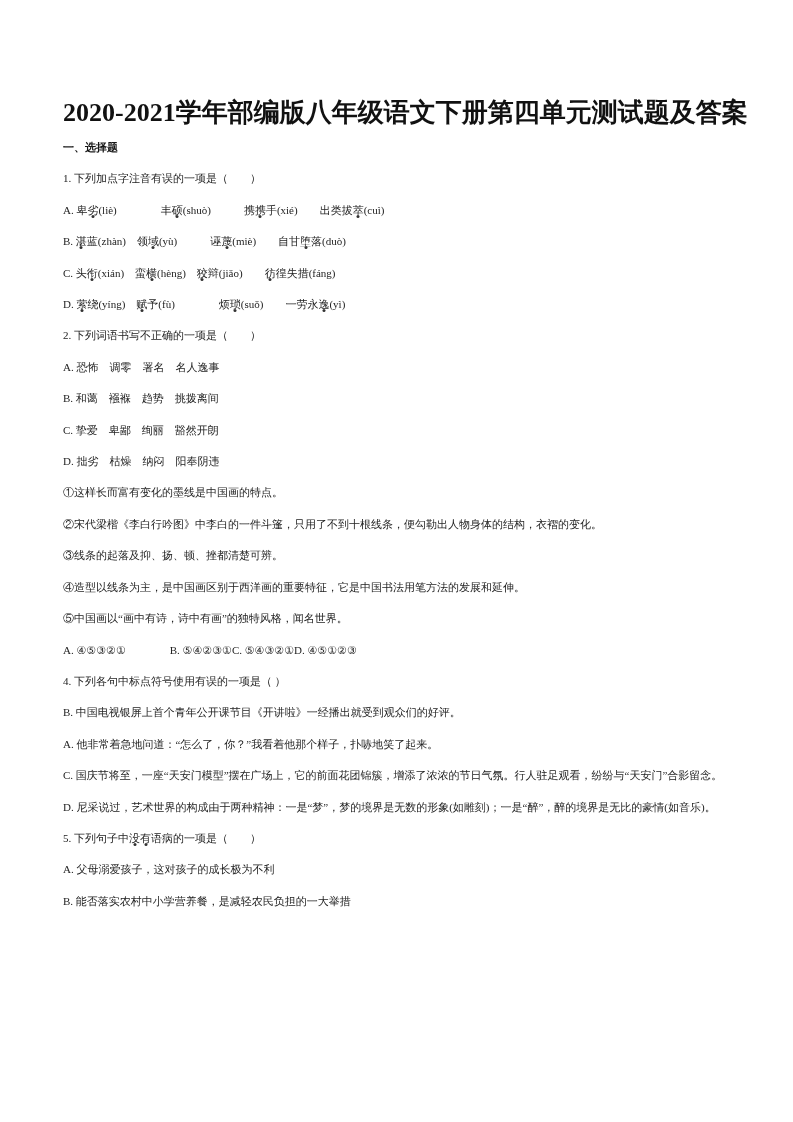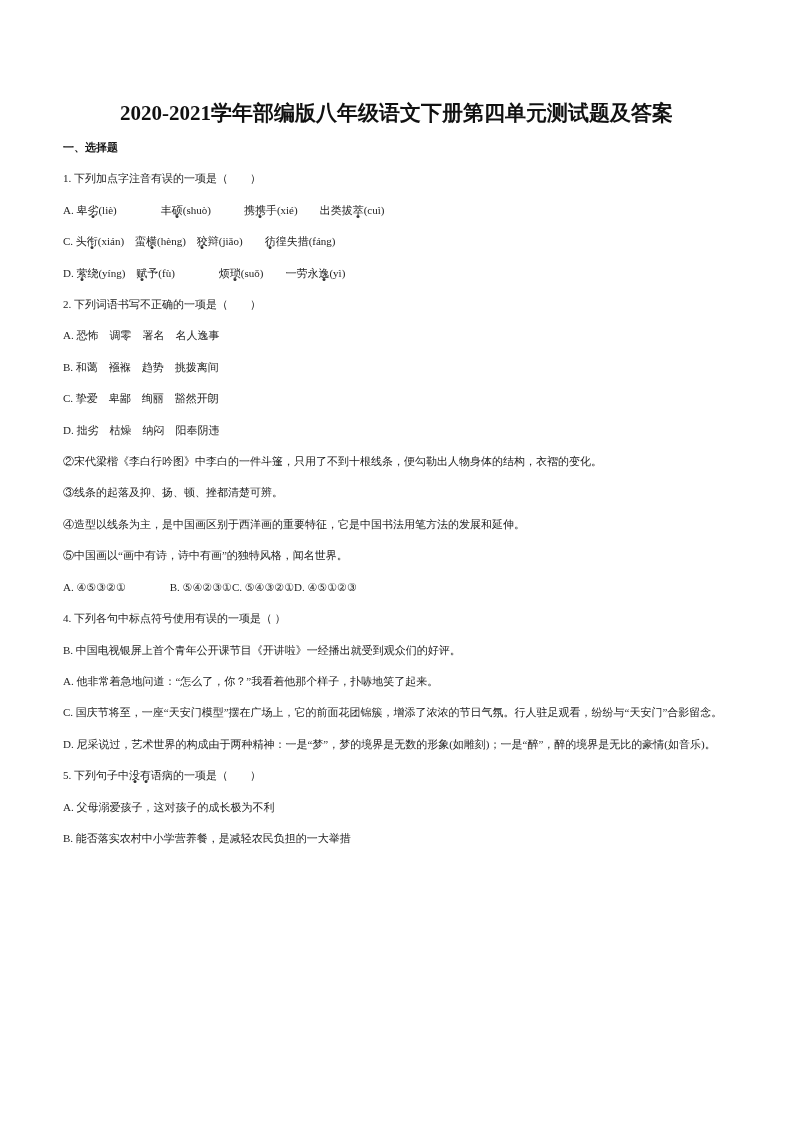--- a/index.html
+++ b/index.html
@@ -9,21 +9,21 @@
     color:#222222;
   }
   .page{
     box-sizing:border-box;
     width:793px;height:1122px;
     padding:100px 63px 0 63px;
     background:#ffffff;
   }
   .title{
     margin:0 0 6px 0;
-    font-size:21px;
+    font-size:26px;
     font-weight:700;
     line-height:26px;
     text-align:center;
     color:#111111;
     white-space:nowrap;
   }
   .line{
     font-size:11px;
     line-height:31.4px;
     white-space:pre-wrap;
@@ -48,29 +48,31 @@
 </style>
 </head>
 <body>
 
 <div class="page">
   <h1 class="title">2020-2021学年部编版八年级语文下册第四单元测试题及答案</h1>
   <div class="line heading">一、选择题</div>
 
   <div class="line">1. 下列加点字注音有误的一项是（　　）</div>
   <div class="line">A. 卑<span class="d">劣</span>(liè)　　　　丰<span class="d">硕</span>(shuò)　　　携<span class="d">携</span>手(xié)　　出类拔<span class="d">萃</span>(cuì)</div>
+  <div class="line">B. <span class="d">湛</span>蓝(zhàn)　领<span class="d">域</span>(yù)　　　诬<span class="d">蔑</span>(miè)　　自甘<span class="d">堕</span>落(duò)</div>
   <div class="line">C. 头<span class="d">衔</span>(xián)　蛮<span class="d">横</span>(hèng)　<span class="d">狡</span>辩(jiǎo)　　<span class="d">彷</span>徨失措(fáng)</div>
   <div class="line">D. <span class="d">萦</span>绕(yíng)　<span class="d">赋</span>予(fù)　　　　烦<span class="d">琐</span>(suǒ)　　一劳永<span class="d">逸</span>(yì)</div>
 
   <div class="line">2. 下列词语书写不正确的一项是（　　）</div>
   <div class="line">A. 恐怖　调零　署名　名人逸事</div>
   <div class="line">B. 和蔼　襁褓　趋势　挑拨离间</div>
   <div class="line">C. 挚爱　卑鄙　绚丽　豁然开朗</div>
   <div class="line">D. 拙劣　枯燥　纳闷　阳奉阴违</div>
 
+  <div class="line">①这样长而富有变化的墨线是中国画的特点。</div>
   <div class="line">②宋代梁楷《李白行吟图》中李白的一件斗篷，只用了不到十根线条，便勾勒出人物身体的结构，衣褶的变化。</div>
   <div class="line">③线条的起落及抑、扬、顿、挫都清楚可辨。</div>
   <div class="line">④造型以线条为主，是中国画区别于西洋画的重要特征，它是中国书法用笔方法的发展和延伸。</div>
   <div class="line">⑤中国画以“画中有诗，诗中有画”的独特风格，闻名世界。</div>
   <div class="line">A. ④⑤③②①　　　　B. ⑤④②③①C. ⑤④③②①D. ④⑤①②③</div>
 
   <div class="line">4. 下列各句中标点符号使用有误的一项是（ ）</div>
   <div class="line">B. 中国电视银屏上首个青年公开课节目《开讲啦》一经播出就受到观众们的好评。</div>
   <div class="line">A. 他非常着急地问道：“怎么了，你？”我看着他那个样子，扑哧地笑了起来。</div>
   <div class="line">C. 国庆节将至，一座“天安门模型”摆在广场上，它的前面花团锦簇，增添了浓浓的节日气氛。行人驻足观看，纷纷与“天安门”合影留念。</div>

